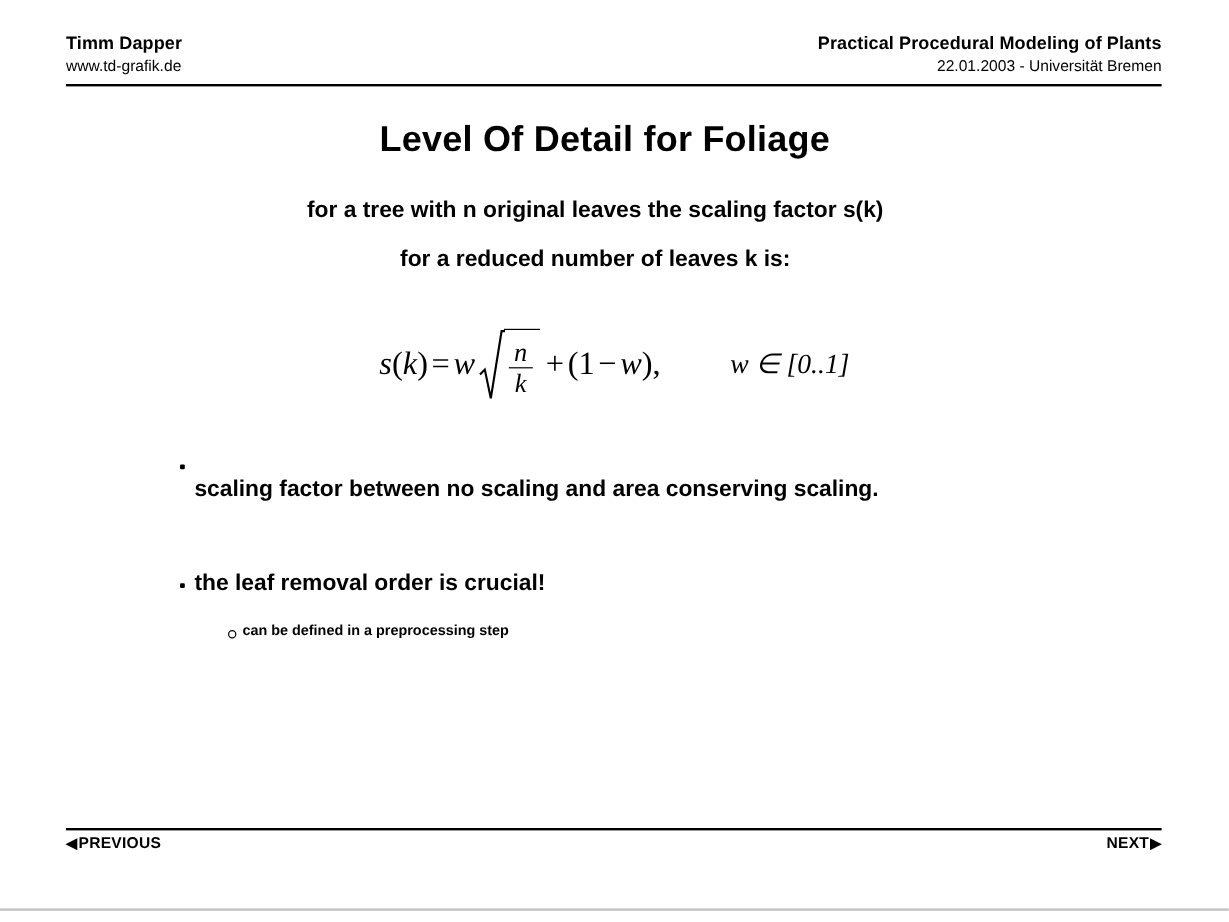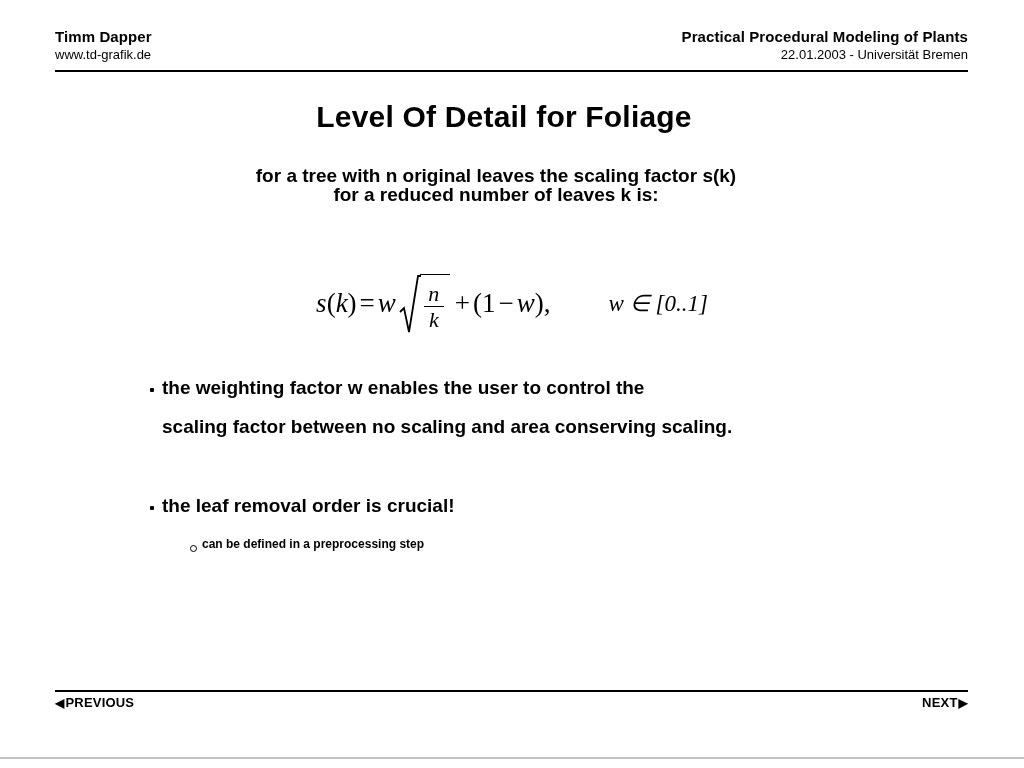--- a/index.html
+++ b/index.html
@@ -67,21 +67,21 @@
     left: 0;
     top: 166px;
     width: 992px;
     text-align: center;
   }
   .intro-line {
     font-size: 19px;
     font-weight: bold;
     line-height: 1.0;
   }
-  .intro-line + .intro-line { }
+  .intro-line + .intro-line { margin-top: 22px; }
 
   
   .formula-wrap {
     position: absolute;
     left: 0;
     top: 272px;
     width: 1024px;
     display: flex;
     justify-content: center;
     align-items: flex-start;
@@ -280,21 +280,20 @@
     <span class="formula-gap"></span>
     <span class="constraint">w ∈ [0..1]</span>
   </div>
 </div>
 
 <div class="bullets">
 
   <div class="bullet-item bullet-b1">
     <span class="bullet-marker"><span class="dot"></span></span>
     <span class="bullet-text">
-      <span>the weighting factor w enables the user to control the</span>
       <span class="line2">scaling factor between no scaling and area conserving scaling.</span>
     </span>
   </div>
 
   <div class="bullet-item bullet-b2">
     <span class="bullet-marker"><span class="dot"></span></span>
     <span class="bullet-text">
       <span>the leaf removal order is crucial!</span>
     </span>
   </div>

